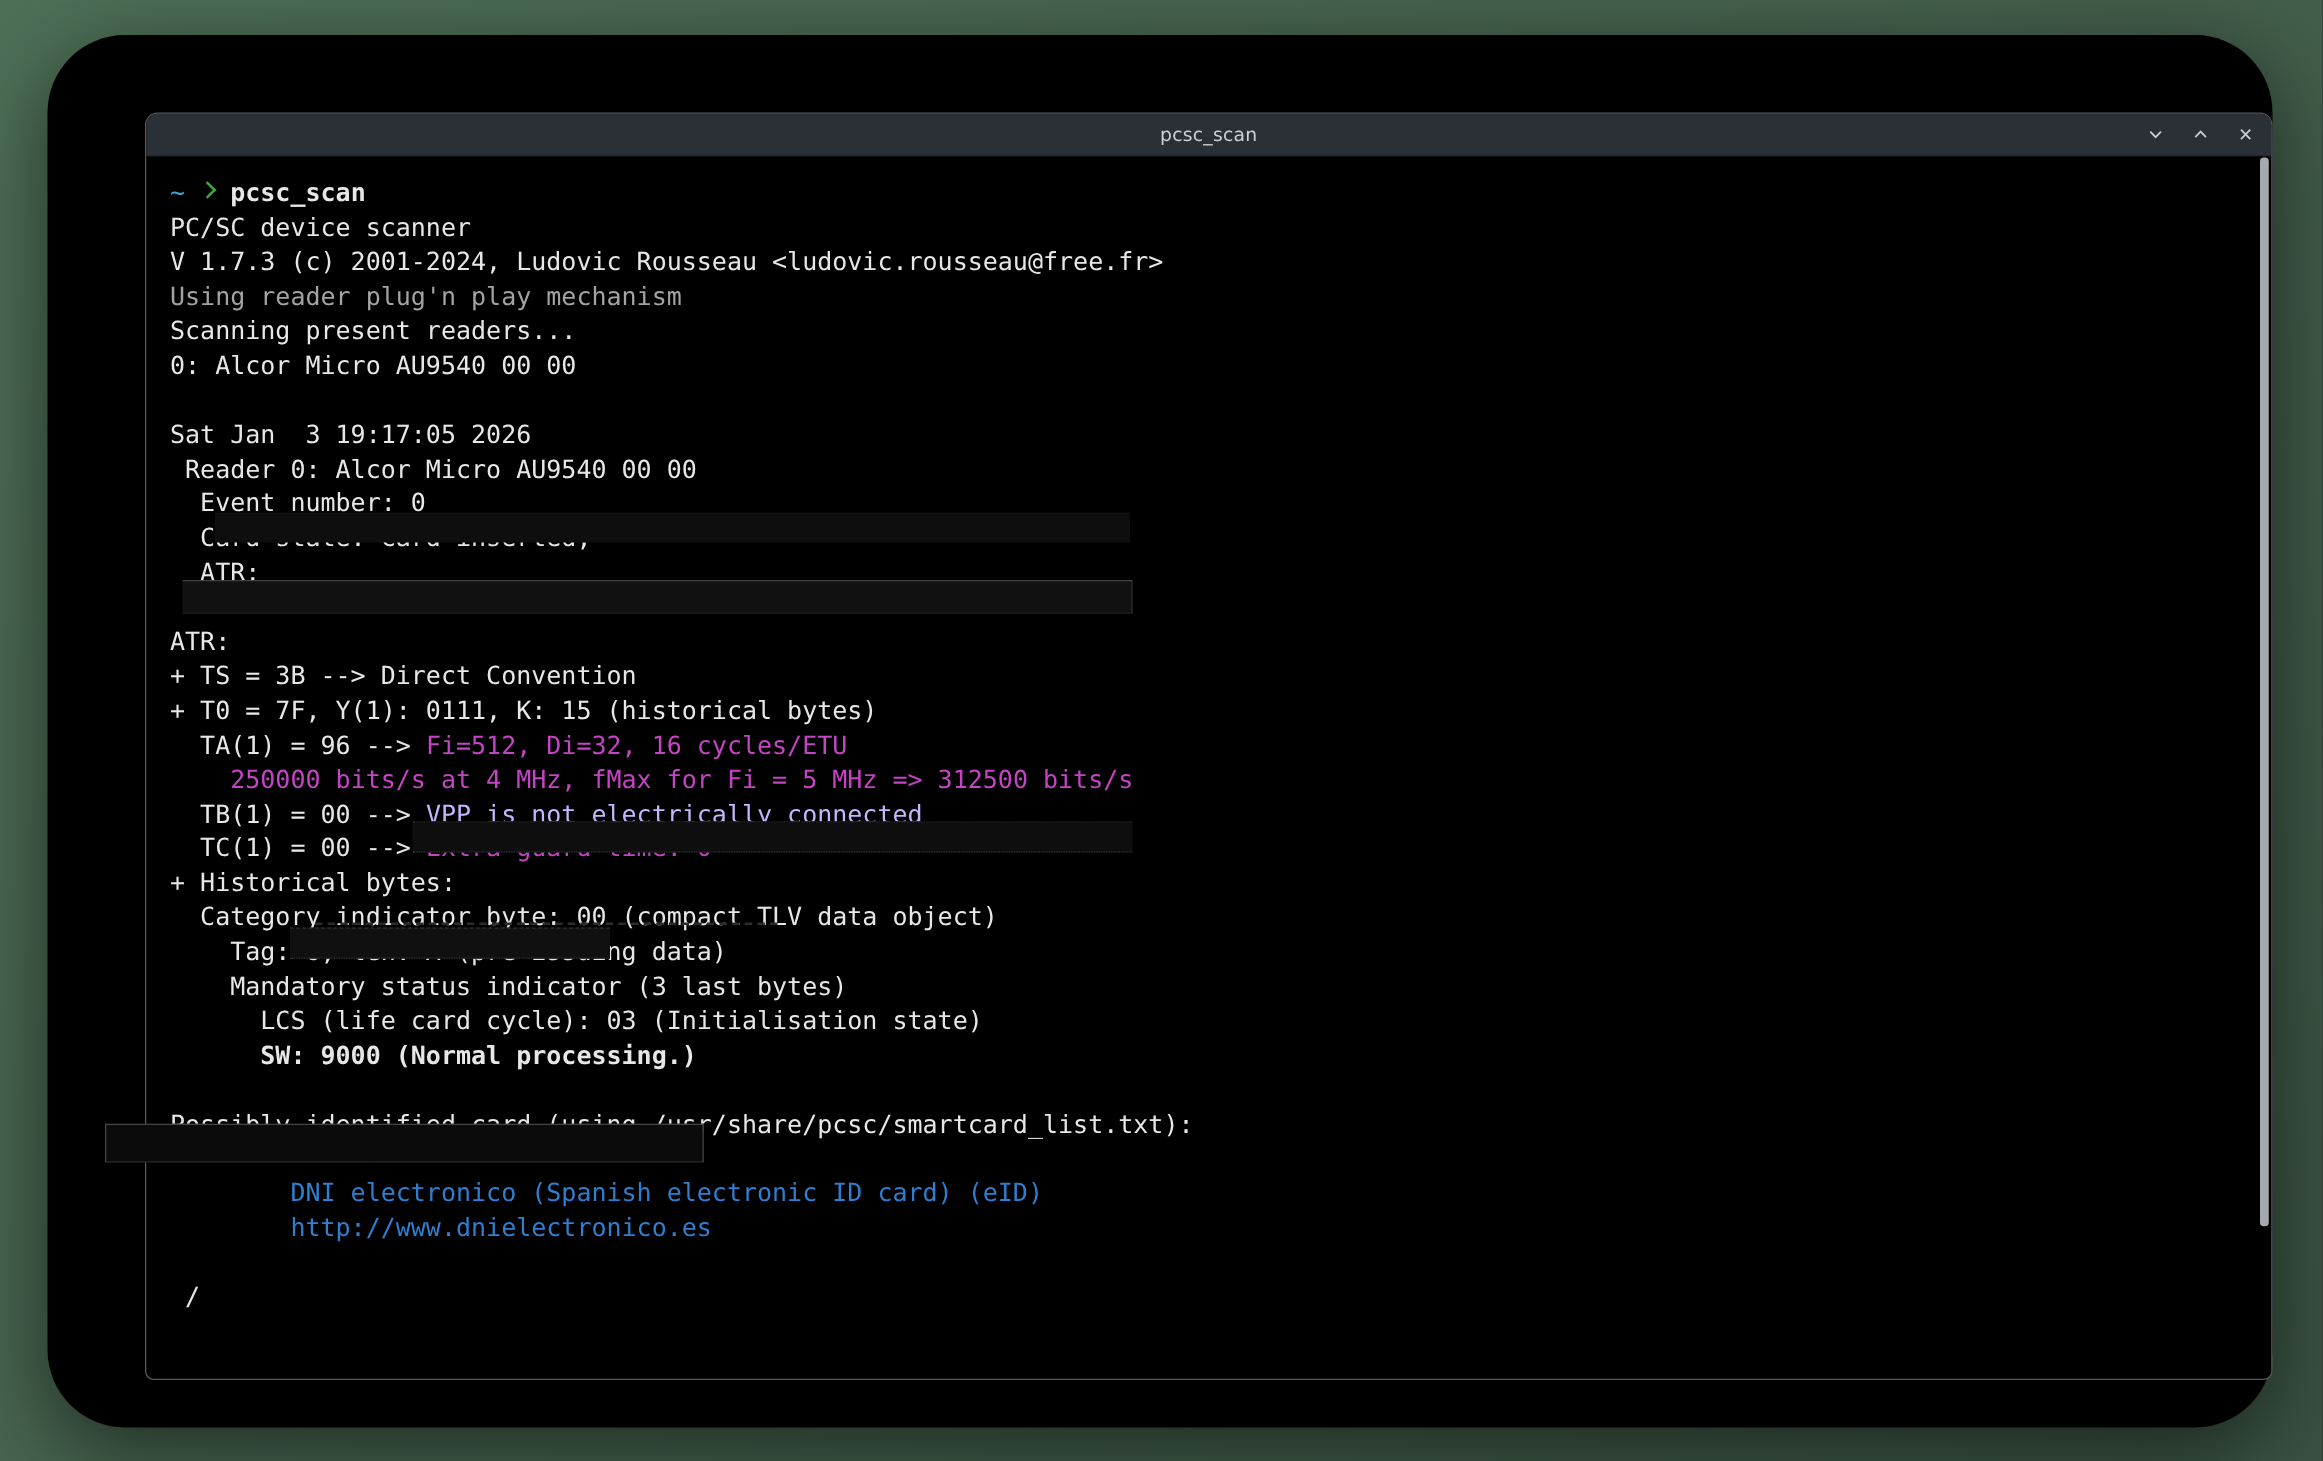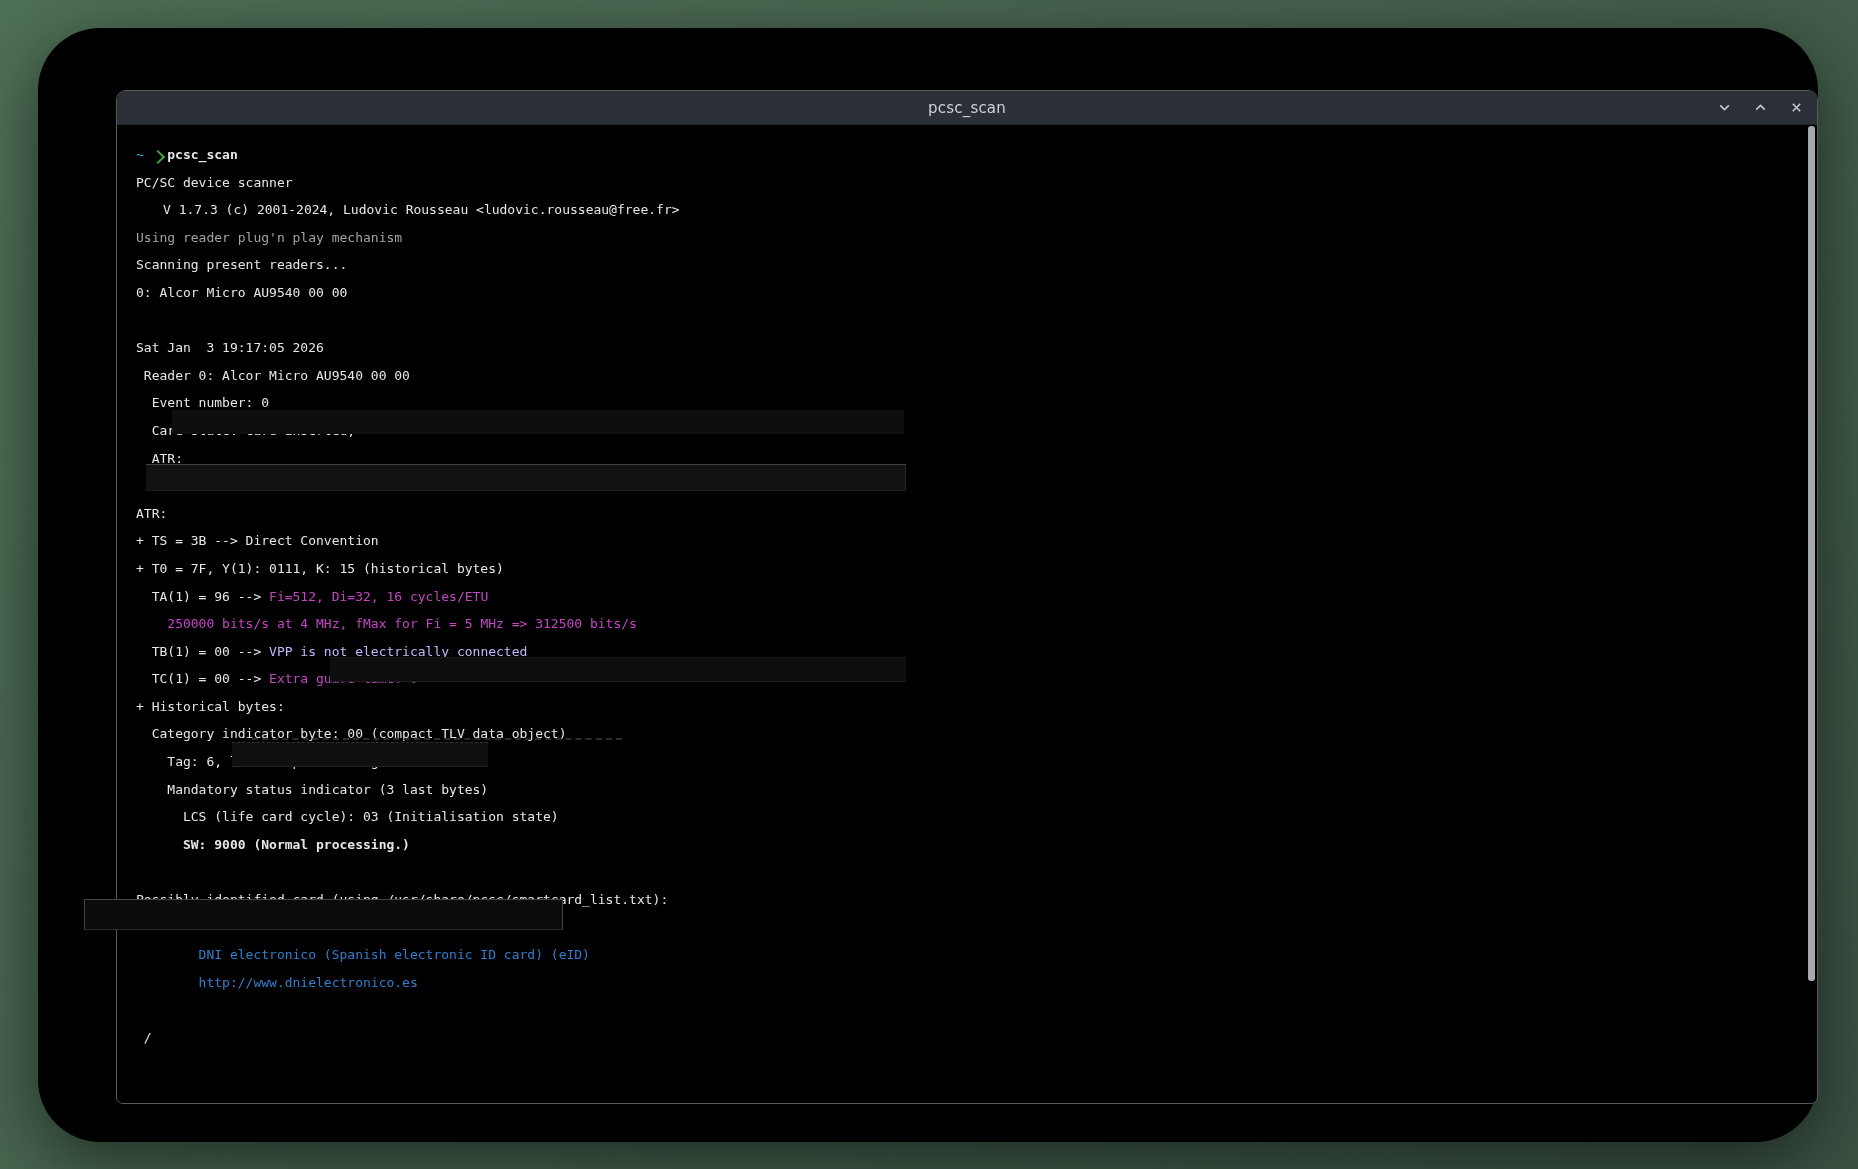--- a/index.html
+++ b/index.html
@@ -35,21 +35,21 @@
     position:absolute;right:10px;top:0;height:33px;display:flex;align-items:center;gap:14px;
   }
   .ctrl{
     width:22px;height:22px;display:flex;align-items:center;justify-content:center;
     background:transparent;border:none;padding:0;cursor:default;color:var(--control_icon);
   }
   #term{
     position:relative;
     padding:16px 0 0 19px;
     font-family:"DejaVu Sans Mono","Liberation Mono",monospace;
-    font-size:13px;line-height:27.6px;
+    font-size:20px;line-height:27.6px;
     color:var(--fg);
   }
   .tline{white-space:pre;height:27.6px;}
   .b{font-weight:bold;}
   .chev{display:inline-block;width:1ch;position:relative;height:1em;vertical-align:-2px;}
   .chev::before{
     content:"";position:absolute;left:1px;top:4px;width:8px;height:8px;
     border-right:2.4px solid var(--green);border-top:2.4px solid var(--green);
     transform:rotate(45deg);
   }
@@ -89,21 +89,21 @@
           <button class="ctrl">
             <svg width="15" height="15" viewBox="0 0 14 14">
                 <path d="M3.5 3.5l7 7M10.5 3.5l-7 7" stroke="currentColor" stroke-width="1.4" fill="none"></path>
               </svg>
           </button>
         </div>
       </div>
       <div id="term">
           <div class="tline"><span style="color: rgb(56, 168, 210);">~</span><span style="color: rgb(231, 231, 231);"> </span><span class="chev"></span><span style="color: rgb(231, 231, 231);"> </span><span class="b" style="color: rgb(231, 231, 231);">pcsc_scan</span></div>
           <div class="tline"><span style="color: rgb(231, 231, 231);">PC/SC device scanner</span></div>
-          <div class="tline"><span style="color: rgb(231, 231, 231); margin-left: 27px;">V 1.7.3 (c) 2001-2024, Ludovic Rousseau &lt;ludovic.rousseau@free.fr&gt;</span></div>
+          <div class="tline"><span style="color: rgb(231, 231, 231);">V 1.7.3 (c) 2001-2024, Ludovic Rousseau &lt;ludovic.rousseau@free.fr&gt;</span></div>
           <div class="tline"><span style="color: #a3a3a3;">Using reader plug'n play mechanism</span></div>
           <div class="tline"><span style="color: rgb(231, 231, 231);">Scanning present readers...</span></div>
           <div class="tline"><span style="color: rgb(231, 231, 231);">0: Alcor Micro AU9540 00 00</span></div>
           <div class="tline"></div>
           <div class="tline"><span style="color: rgb(231, 231, 231);">Sat Jan  3 19:17:05 2026</span></div>
           <div class="tline"><span style="color: rgb(231, 231, 231);"> Reader 0: Alcor Micro AU9540 00 00</span></div>
           <div class="tline"><span style="color: rgb(231, 231, 231);">  Event number: 0</span></div>
           <div class="tline"><span style="color: rgb(231, 231, 231);">  Card state: Card inserted,</span></div>
           <div class="tline"><span style="color: rgb(231, 231, 231);">  ATR:</span></div>
           <div class="tline"></div>

